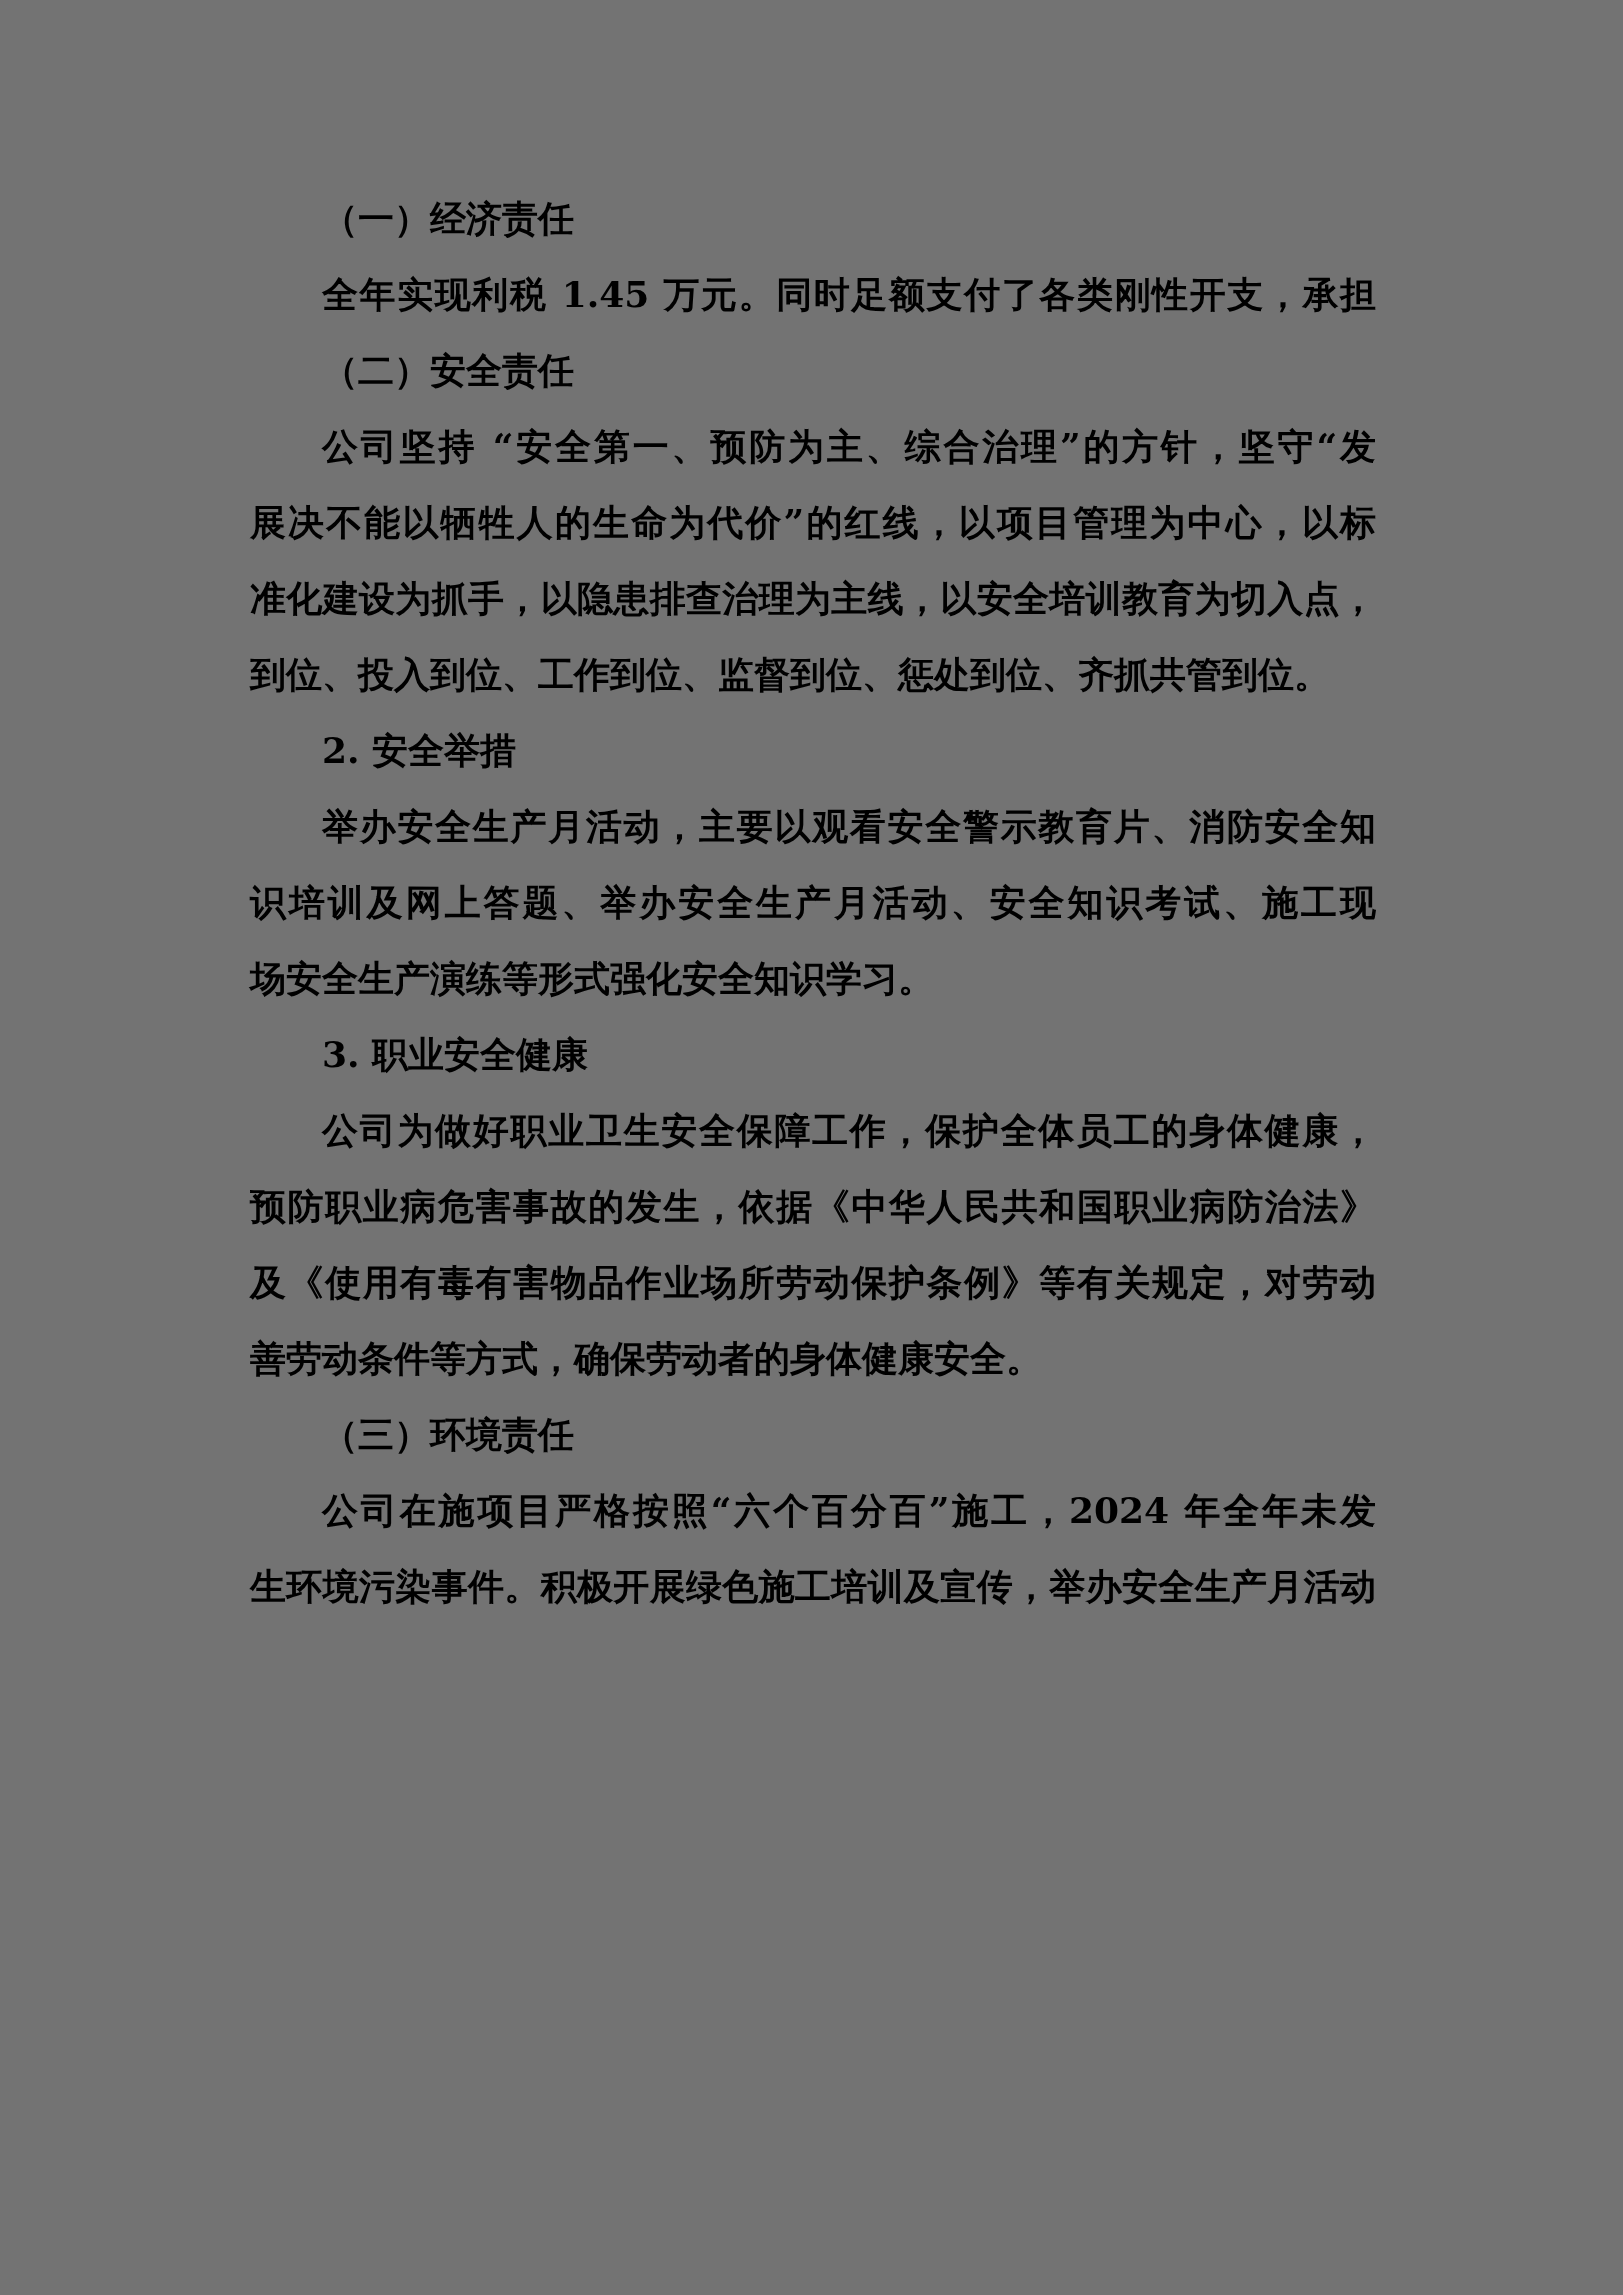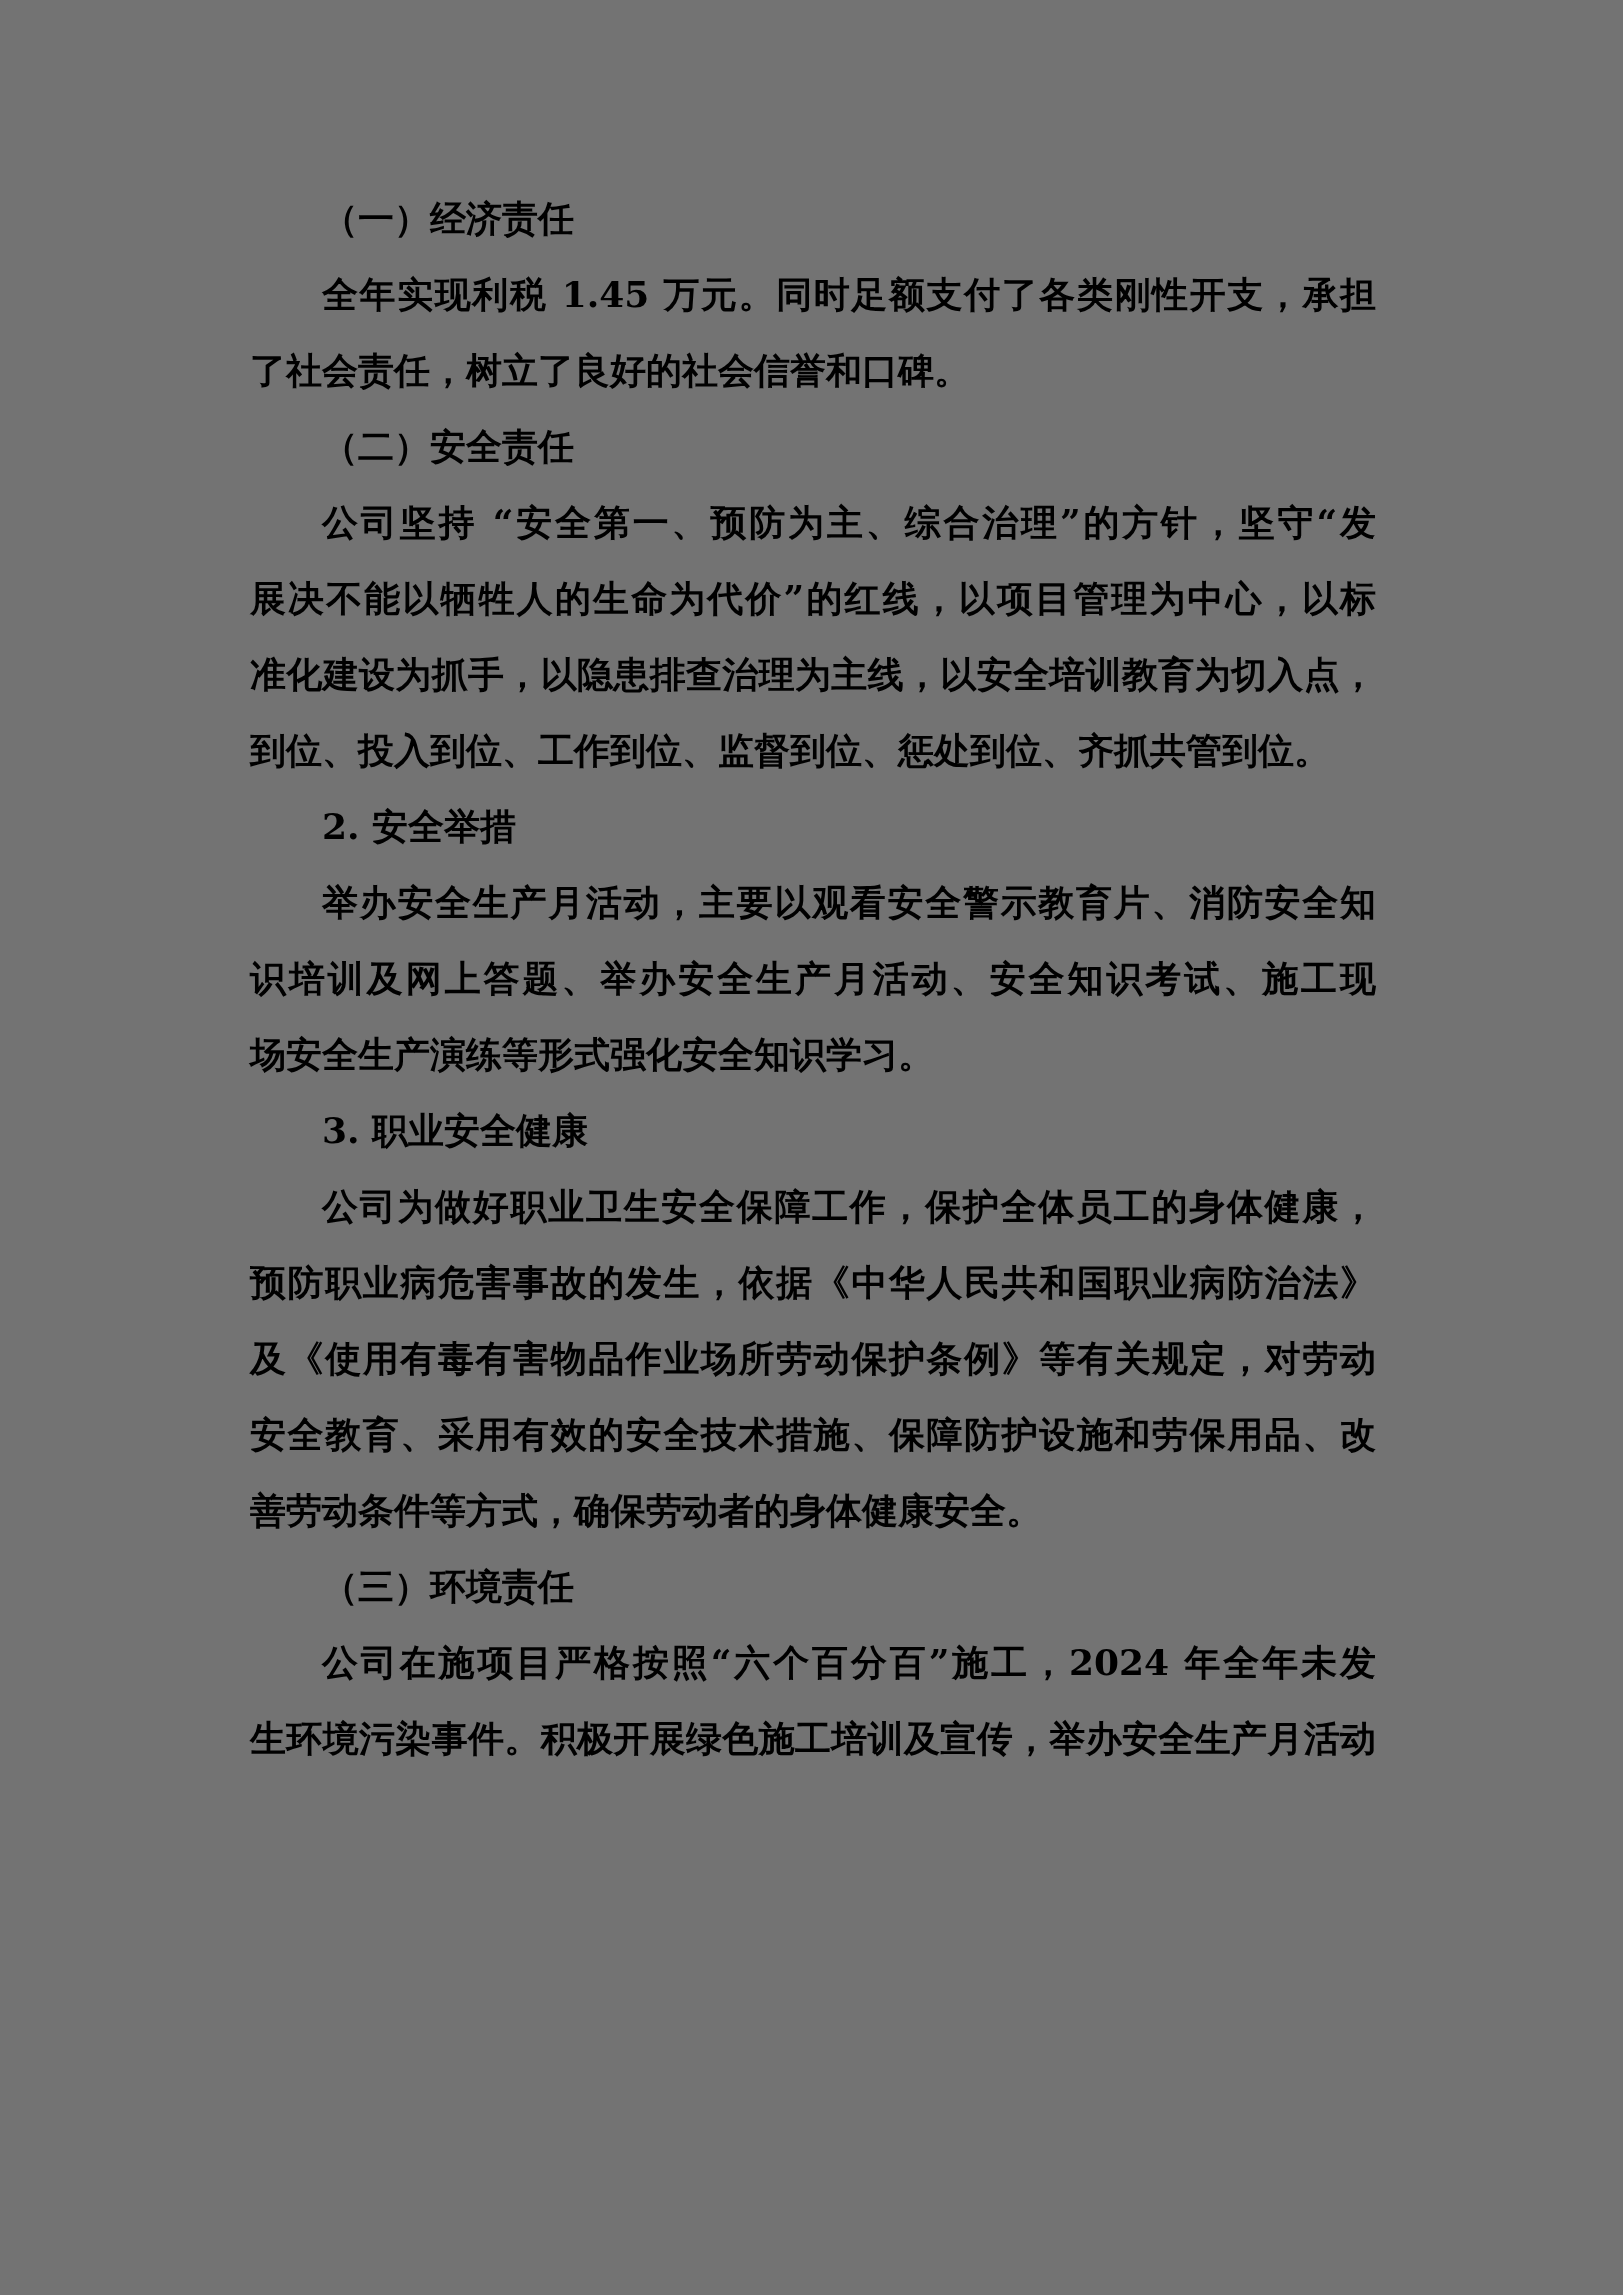--- a/index.html
+++ b/index.html
@@ -26,34 +26,32 @@
   .line.heading { font-weight: bold; }
   .line.jfull { text-align: justify; text-align-last: justify; }
 </style>
 </head>
 <body>
 
 <div class="page" style="background: #737373; color: rgb(0, 0, 0);">
   <div class="text-block">
       <div class="line heading indent">（一）经济责任</div>
       <div class="line indent jfull">全年实现利税 1.45 万元。同时足额支付了各类刚性开支，承担</div>
-      <div class="line">了社会责任，树立了良好的社会信誉和口碑。</div>
       <div class="line heading indent">（二）安全责任</div>
       <div class="line indent jfull">公司坚持 “安全第一、预防为主、综合治理”的方针，坚守“发</div>
       <div class="line jfull">展决不能以牺牲人的生命为代价”的红线，以项目管理为中心，以标</div>
       <div class="line jfull">准化建设为抓手，以隐患排查治理为主线，以安全培训教育为切入点，</div>
       <div class="line">到位、投入到位、工作到位、监督到位、惩处到位、齐抓共管到位。</div>
       <div class="line indent">2. 安全举措</div>
       <div class="line indent jfull">举办安全生产月活动，主要以观看安全警示教育片、消防安全知</div>
       <div class="line jfull">识培训及网上答题、举办安全生产月活动、安全知识考试、施工现</div>
       <div class="line">场安全生产演练等形式强化安全知识学习。</div>
       <div class="line indent">3. 职业安全健康</div>
       <div class="line indent jfull">公司为做好职业卫生安全保障工作，保护全体员工的身体健康，</div>
       <div class="line jfull">预防职业病危害事故的发生，依据《中华人民共和国职业病防治法》</div>
       <div class="line jfull">及《使用有毒有害物品作业场所劳动保护条例》等有关规定，对劳动</div>
-      <div class="line jfull">安全教育、采用有效的安全技术措施、保障防护设施和劳保用品、改</div>
       <div class="line">善劳动条件等方式，确保劳动者的身体健康安全。</div>
       <div class="line heading indent">（三）环境责任</div>
       <div class="line indent jfull">公司在施项目严格按照“六个百分百”施工，2024 年全年未发</div>
       <div class="line jfull">生环境污染事件。积极开展绿色施工培训及宣传，举办安全生产月活动</div>
     </div>
 </div>
 
 
 </body></html>

